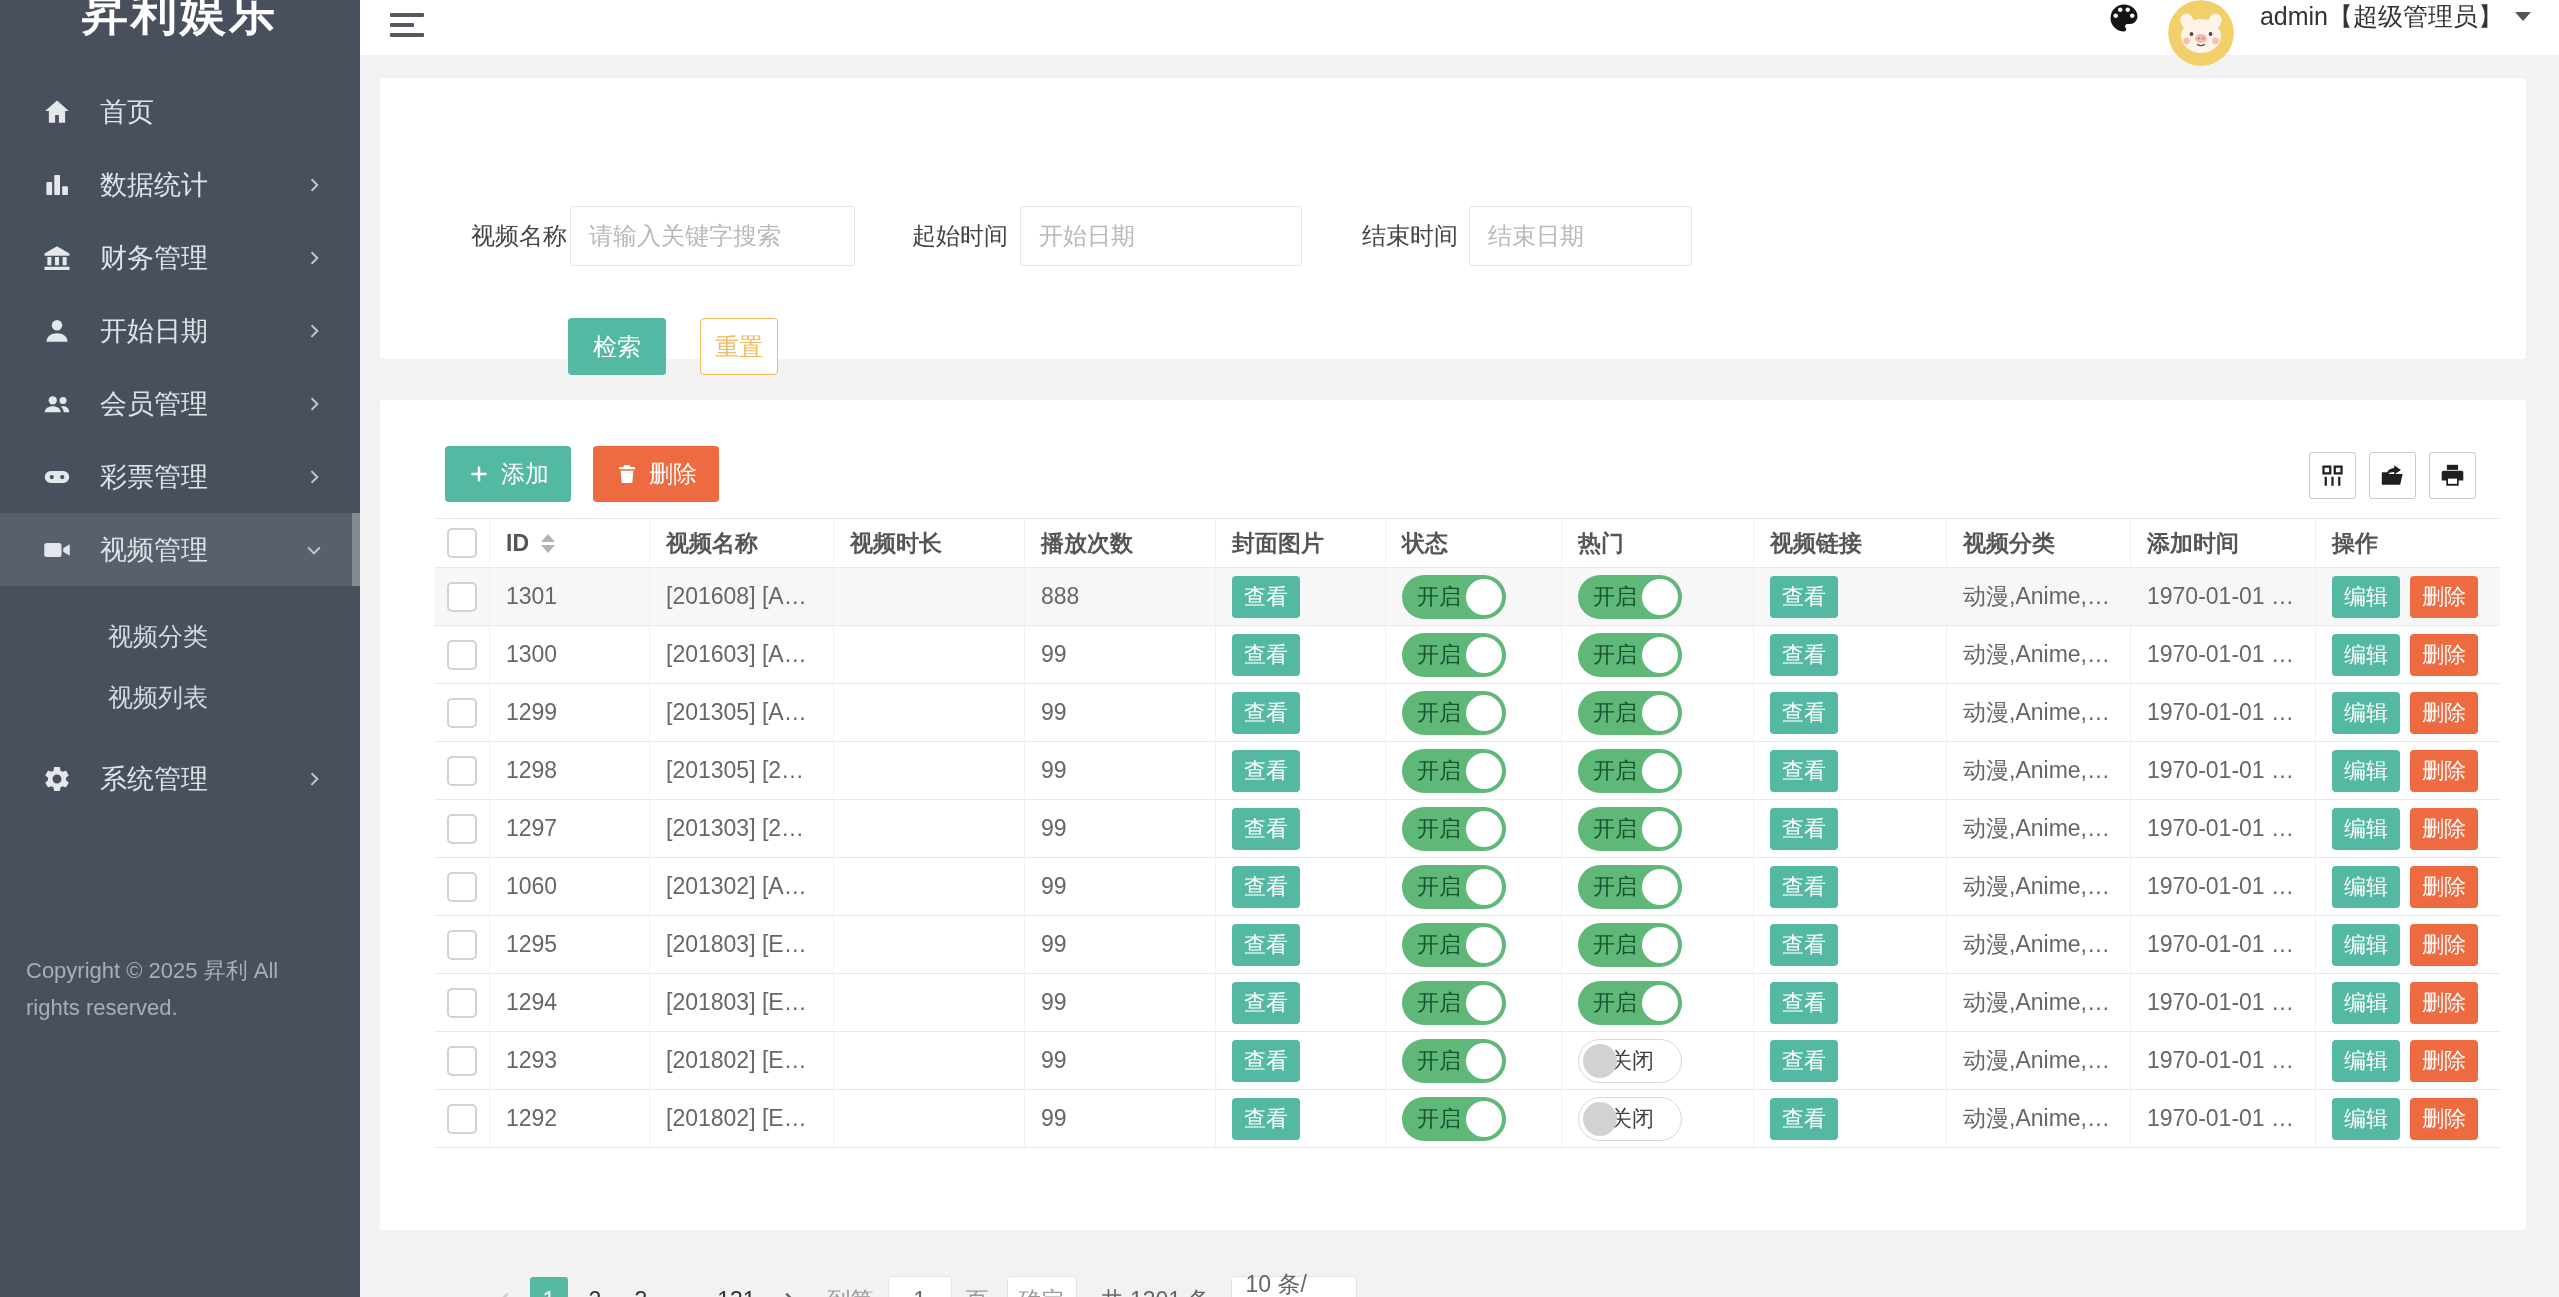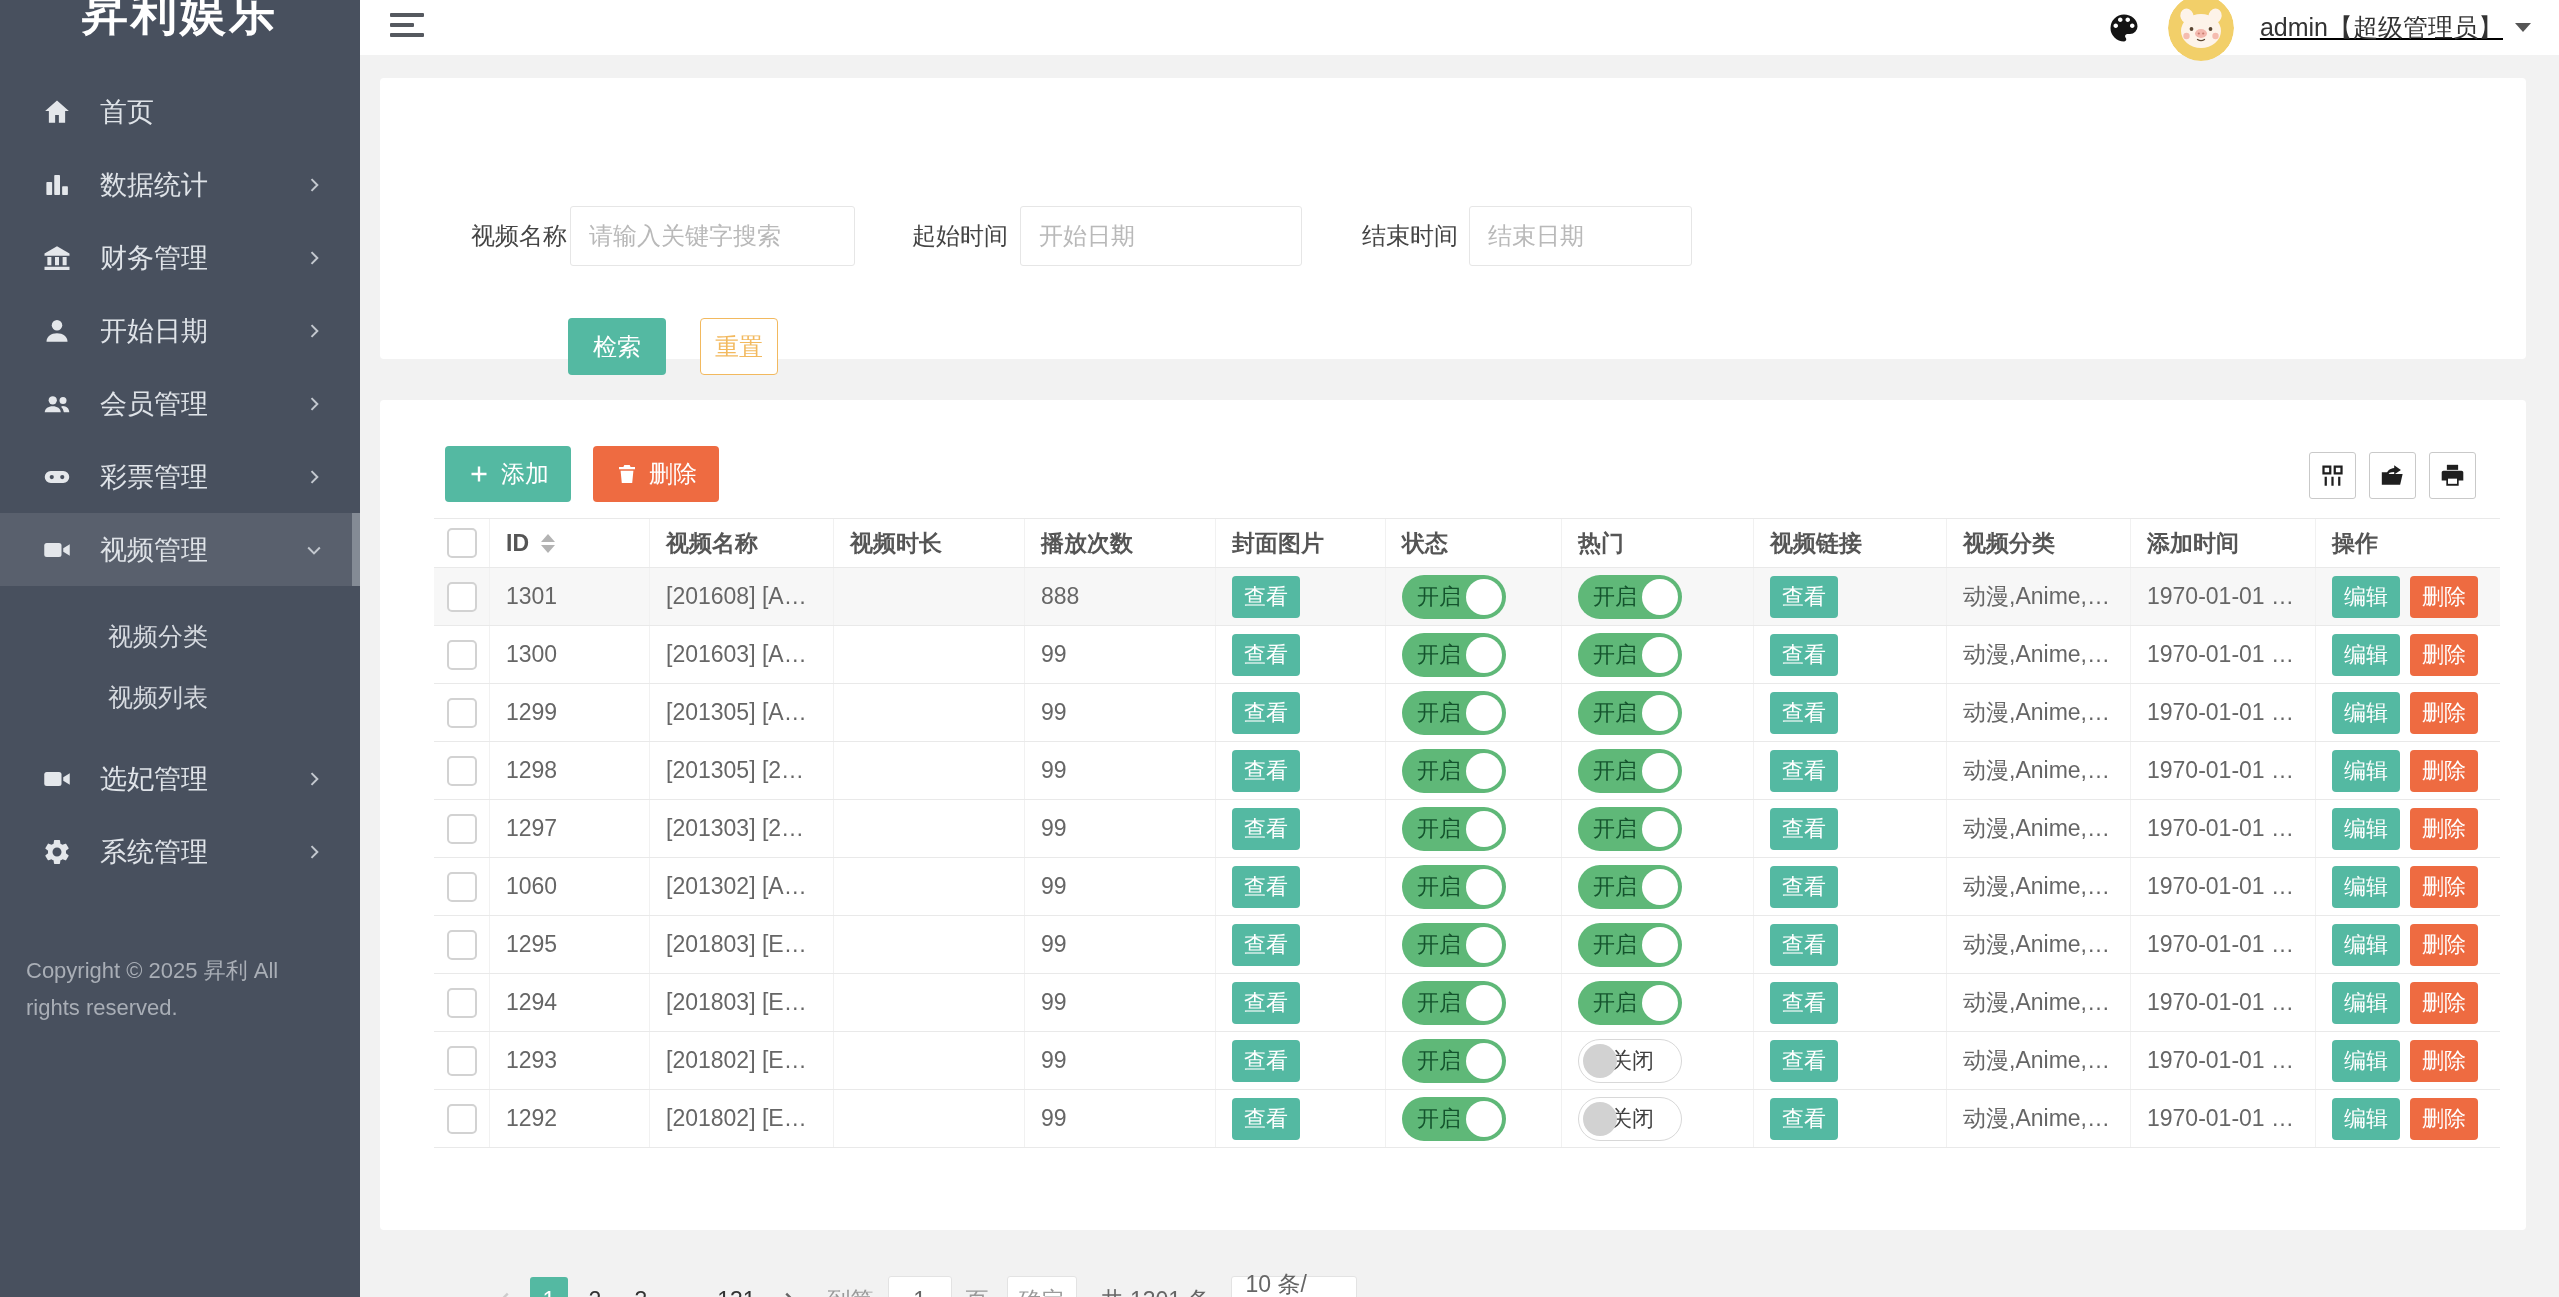--- a/index.html
+++ b/index.html
@@ -24,21 +24,21 @@
   .sitem { height:61px; display:flex; align-items:center; padding-left:108px; color:#d6dae0;
            font-size:25px; cursor:pointer; }
   .copyright { position:absolute; top:952px; left:26px; width:300px; color:#a9aeb6;
                font-size:22px; line-height:37px; }
 
   
   .header { position:absolute; left:360px; top:0; right:0; height:55px; background:#ffffff; z-index:4; }
   .hamburger { position:absolute; left:30px; top:13px; width:34px; cursor:pointer; }
   .hamburger i { display:block; height:4px; background:#55595f; margin-bottom:6px; border-radius:1px; }
   .hamburger i:nth-child(2) { width:24px; }
-  .hright { position:absolute; right:28px; top:0; height:55px; display:flex; align-items:center; gap:26px;text-decoration:underline; }
+  .hright { position:absolute; right:28px; top:0; height:55px; display:flex; align-items:flex-start; gap:26px; }
   .palette { width:36px; height:36px; color:#141414; cursor:pointer; }
   .palette svg { width:36px; height:36px; fill:currentColor; }
   .avatar { width:66px; height:66px; border-radius:50%; overflow:hidden; flex:none; cursor:pointer; }
   .adminbox { display:flex; align-items:center; gap:12px; font-size:25px; color:#333; cursor:pointer; }
   .caret-down { width:0; height:0; border-left:8px solid transparent; border-right:8px solid transparent;
                 border-top:9px solid #555; }
 
   
   .card { position:absolute; background:#fff; border-radius:4px; }
   .search-card { left:380px; top:78px; width:2146px; height:281px; }
@@ -233,34 +233,20 @@
         <span>视频管理</span>
         <span class="chev">
           <svg viewBox="0 0 24 24">
             <path d="M5 9l7 7 7-7"></path>
           </svg>
         </span>
       </div>
       <div class="submenu">
         <div class="sitem">视频分类</div>
         <div class="sitem">视频列表</div>
-      </div>
-      <div class="mitem">
-        <span class="micon">
-          <svg viewBox="0 0 24 24">
-            <rect x="1.8" y="6.4" width="13.8" height="11.2" rx="2"></rect>
-            <path d="M17 10.6l5.2-3.2v9.2L17 13.4z"></path>
-          </svg>
-        </span>
-        <span>选妃管理</span>
-        <span class="chev">
-          <svg viewBox="0 0 24 24">
-            <path d="M9 5l7 7-7 7"></path>
-          </svg>
-        </span>
       </div>
       <div class="mitem">
         <span class="micon">
           <svg viewBox="0 0 24 24">
             <path d="M19.14 12.94c.04-.3.06-.61.06-.94s-.02-.64-.07-.94l2.03-1.58c.18-.14.23-.41.12-.61l-1.92-3.32c-.12-.22-.37-.29-.59-.22l-2.39.96c-.5-.38-1.03-.7-1.62-.94l-.36-2.54c-.04-.24-.24-.41-.48-.41h-3.84c-.24 0-.43.17-.47.41l-.36 2.54c-.59.24-1.13.57-1.62.94l-2.39-.96c-.22-.08-.47 0-.59.22L2.74 8.87c-.12.21-.08.47.12.61l2.03 1.58c-.05.3-.09.63-.09.94s.02.64.07.94l-2.03 1.58c-.18.14-.23.41-.12.61l1.92 3.32c.12.22.37.29.59.22l2.39-.96c.5.38 1.03.7 1.62.94l.36 2.54c.05.24.24.41.48.41h3.84c.24 0 .44-.17.47-.41l.36-2.54c.59-.24 1.13-.56 1.62-.94l2.39.96c.22.08.47 0 .59-.22l1.92-3.32c.12-.22.07-.47-.12-.61zM12 15.6c-1.98 0-3.6-1.62-3.6-3.6s1.62-3.6 3.6-3.6 3.6 1.62 3.6 3.6-1.62 3.6-3.6 3.6z"></path>
           </svg>
         </span>
         <span>系统管理</span>
         <span class="chev">
           <svg viewBox="0 0 24 24">

